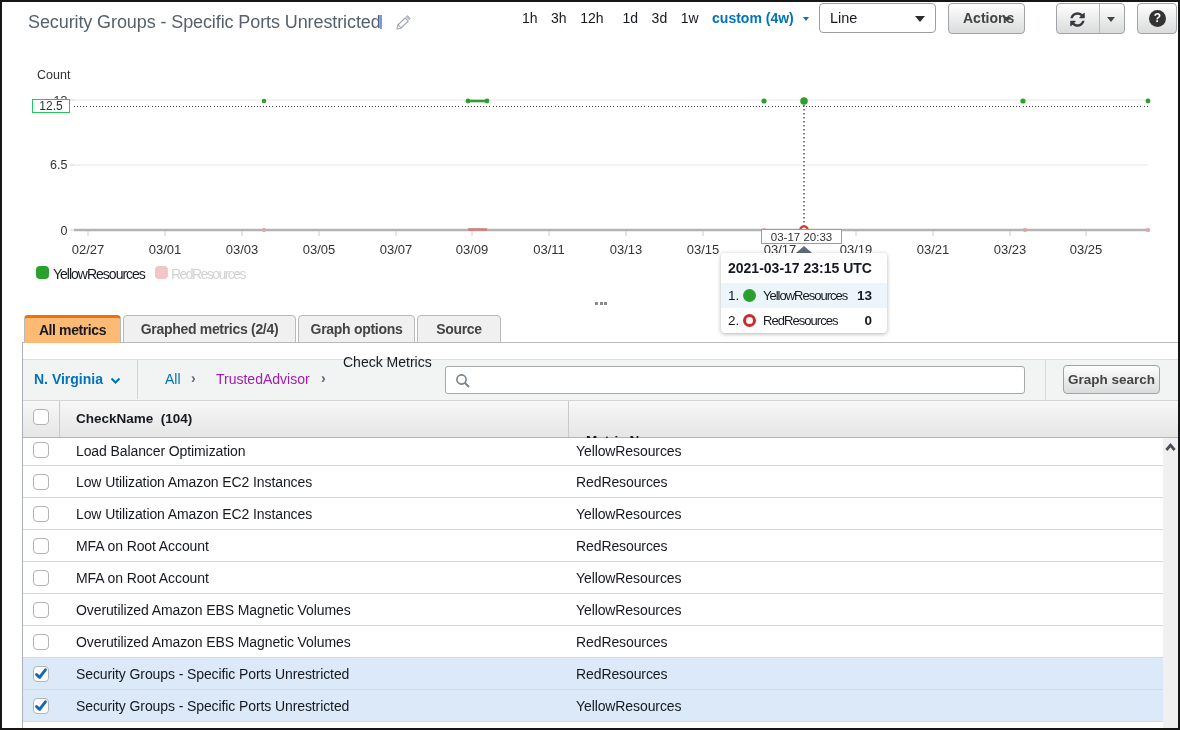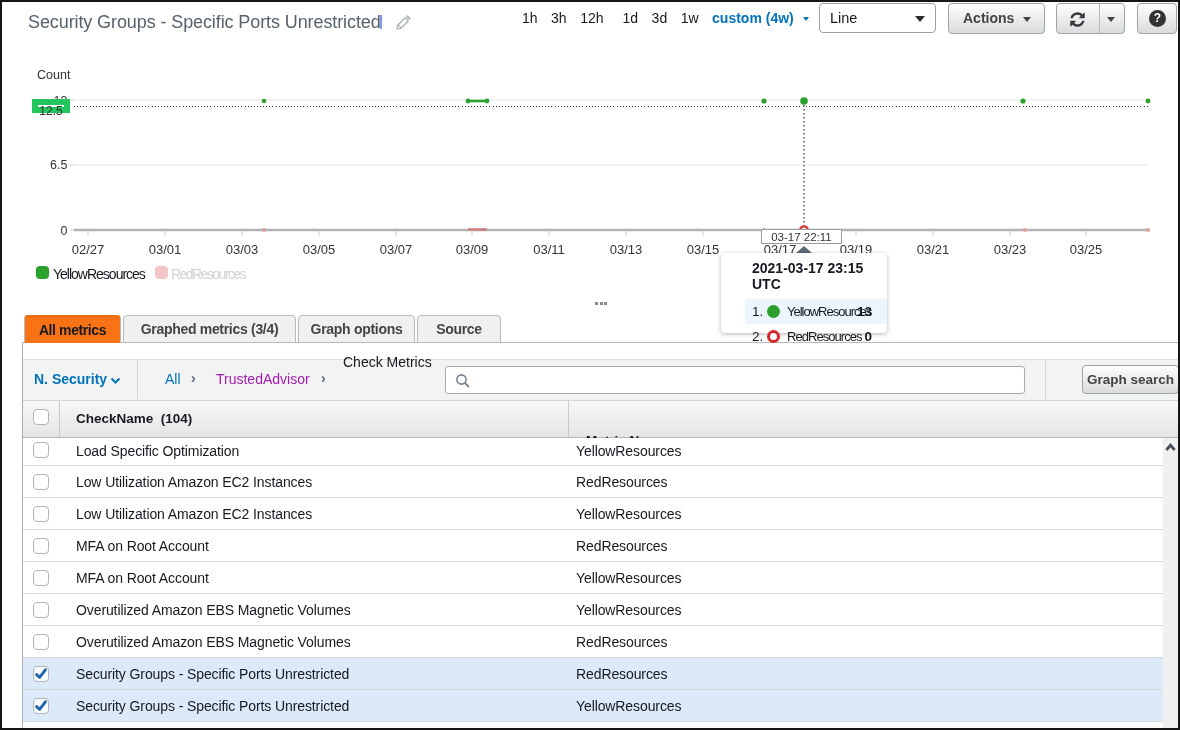--- a/index.html
+++ b/index.html
@@ -26,21 +26,21 @@
   <div class="abs" style="left:522px; top:10px; font-size:14px; color:#16191f;">
     <span style="margin-right:13.5px;">1h</span><span style="margin-right:13.5px;">3h</span><span style="margin-right:19px;">12h</span><span style="margin-right:13.5px;">1d</span><span style="margin-right:13.5px;">3d</span><span style="margin-right:13.5px;">1w</span><span style="color:#0073bb; font-weight:bold;">custom (4w)</span>
     <span style="display:inline-block; width:0; height:0; border-left:3.5px solid transparent; border-right:3.5px solid transparent; border-top:4.5px solid #0d72b8; margin-left:5px; vertical-align:2.5px;"></span>
   </div>
 
   <div class="abs" style="left:819px; top:3px; width:117px; height:30px; background:#fff; border:1px solid #9b9fa3; border-radius:4px;text-align:center;">
     <span class="abs" style="left:10px; top:6px; font-size:14.5px; color:#16191f;">Line</span>
     <span class="abs tri-down" style="right:10px; top:12px; border-left-width:5.5px; border-right-width:5.5px; border-top-width:6px; border-top-color:#2b2b2b;"></span>
   </div>
 
-  <div class="abs btn" style="left:948px; top:3px; width:97px; height:31px;">
+  <div class="abs btn" style="left:948px; top:3px; width:77px; height:31px;">
     <span class="abs" style="left:14px; top:6px; font-size:14px;">Actions</span>
     <span class="abs tri-down" style="right:13px; top:13px; border-left-width:4px; border-right-width:4px; border-top-width:5px;"></span>
   </div>
 
   <div class="abs btn" style="left:1056px; top:3px; width:69px; height:31px;">
     <svg class="abs" style="left:12px; top:7px;" width="17" height="17" viewBox="0 0 1792 1792">
       <path fill="#36393d" d="M1639 1056q0 5-1 7-64 268-268 434.5t-478 166.5q-146 0-282.5-55t-243.5-157l-129 129q-19 19-45 19t-45-19-19-45v-448q0-26 19-45t45-19h448q26 0 45 19t19 45-19 45l-137 137q71 66 161 102t187 36q134 0 250-65t186-179q11-17 53-117 8-23 30-23h192q13 0 22.5 9.5t9.5 22.5zm25-800v448q0 26-19 45t-45 19h-448q-26 0-45-19t-19-45 19-45l138-138q-148-137-349-137-134 0-250 65t-186 179q-11 17-53 117-8 23-30 23h-199q-13 0-22.5-9.5t-9.5-22.5v-7q65-268 270-434.5t480-166.5q146 0 284 55.5t245 156.5l130-129q19-19 45-19t45 19 19 45z"></path>
     </svg>
     <span class="abs" style="left:42px; top:0; width:1px; height:29px; background:#b6babd;"></span>
     <span class="abs tri-down" style="right:9px; top:13px; border-left-width:4px; border-right-width:4px; border-top-width:5px;"></span>
@@ -113,69 +113,69 @@
     <circle cx="468" cy="41" r="2.4" fill="#2ca02c"></circle>
     <circle cx="487" cy="41" r="2.4" fill="#2ca02c"></circle>
     <circle cx="764" cy="41" r="2.6" fill="#2ca02c"></circle>
     <circle cx="1023" cy="41" r="2.6" fill="#2ca02c"></circle>
     <circle cx="1148" cy="41" r="2.4" fill="#2ca02c"></circle>
     <circle cx="804" cy="41" r="3.8" fill="#2ca02c"></circle>
 
     <circle cx="804" cy="170" r="3.7" fill="#fff" stroke="#d23b34" stroke-width="2.3"></circle>
   </svg>
 
-  <div class="abs" style="left:32px; top:99px; width:38px; height:14px; background:#fff; border:6px solid #22c55e; font-size:12px; color:#333; text-align:center; line-height:13px;">12.5</div>
-
-  <div class="abs" style="left:761px; top:229px; width:81px; height:15px; background:#fff; border:1px solid #9b9b9b; font-size:11.5px; color:#333; text-align:center; line-height:14px; z-index:5;">03-17 22:11</div>
+  <div class="abs" style="left:32px; top:99px; width:38px; height:14px; background:#fff; border:1px solid #22c55e; font-size:12px; color:#333; text-align:center; line-height:13px;">12.5</div>
+
+  <div class="abs" style="left:761px; top:229px; width:81px; height:15px; background:#fff; border:1px solid #9b9b9b; font-size:11.5px; color:#333; text-align:center; line-height:14px; z-index:5;">03-17 20:33</div>
 
   <div class="abs" style="left:36px; top:266px; width:13px; height:13px; border-radius:4px; background:#2ca02c;"></div>
   <div class="abs" style="left:53px; top:266px; font-size:14px; letter-spacing:-1px; color:#16191f;">YellowResources</div>
   <div class="abs" style="left:155px; top:266px; width:13px; height:13px; border-radius:4px; background:#f2c5c7;"></div>
   <div class="abs" style="left:171px; top:266px; font-size:14px; letter-spacing:-1.55px; color:#d2d2d2;">RedResources</div>
 
   <div class="abs" style="left:595px; top:302px; width:12px; height:3px; background:repeating-linear-gradient(to right,#8a8a8a 0 3px,transparent 3px 4.5px);"></div>
 
   <div class="abs" style="left:22px; top:342px; width:1156px; height:1px; background:#b9b9b9;"></div>
   <div class="abs" style="left:22px; top:343px; width:1px; height:385px; background:#aab0b5;"></div>
-  <div class="abs" style="left:24px; top:315px; width:97px; height:28px; background:#f97316; border:1px solid #b9b9b9; border-bottom:none; border-top:3px solid #ec7211; border-radius:4px 4px 0 0; z-index:2; font-size:14px; letter-spacing:-0.4px; font-weight:bold; color:#16191f; text-align:center; line-height:24px;">All metrics</div>
-  <div class="abs" style="left:123px; top:315px; width:173px; height:28px; background:#f0f0f0; border:1px solid #b9b9b9; border-radius:4px 4px 0 0; font-size:14px; letter-spacing:-0.3px; font-weight:bold; color:#444; text-align:center; line-height:26px;">Graphed metrics (3/4)</div>
+  <div class="abs" style="left:24px; top:315px; width:97px; height:28px; background:#fdba74; border:1px solid #b9b9b9; border-bottom:none; border-top:3px solid #ec7211; border-radius:4px 4px 0 0; z-index:2; font-size:14px; letter-spacing:-0.4px; font-weight:bold; color:#16191f; text-align:center; line-height:24px;">All metrics</div>
+  <div class="abs" style="left:123px; top:315px; width:173px; height:28px; background:#f0f0f0; border:1px solid #b9b9b9; border-radius:4px 4px 0 0; font-size:14px; letter-spacing:-0.3px; font-weight:bold; color:#444; text-align:center; line-height:26px;">Graphed metrics (2/4)</div>
   <div class="abs" style="left:298px; top:315px; width:117px; height:28px; background:#f0f0f0; border:1px solid #b9b9b9; border-radius:4px 4px 0 0; font-size:14px; letter-spacing:-0.3px; font-weight:bold; color:#444; text-align:center; line-height:26px;">Graph options</div>
   <div class="abs" style="left:417px; top:315px; width:84px; height:28px; background:#f0f0f0; border:1px solid #b9b9b9; border-radius:4px 4px 0 0; font-size:14px; letter-spacing:-0.3px; font-weight:bold; color:#444; text-align:center; line-height:26px;">Source</div>
 
   <div class="abs" style="left:23px; top:359px; width:1155px; height:41px; background:#f2f3f3; border-top:1px solid #dcdddd;"></div>
-  <span class="abs" style="left:34px; top:371px; font-size:14px; font-weight:bold; color:#0073bb;">N. Security</span>
+  <span class="abs" style="left:34px; top:371px; font-size:14px; font-weight:bold; color:#0073bb;">N. Virginia</span>
   <svg class="abs" style="left:110px; top:377px;" width="11" height="8" viewBox="0 0 11 8">
     <polyline points="1.5,1.5 5.5,5.5 9.5,1.5" fill="none" stroke="#0073bb" stroke-width="2"></polyline>
   </svg>
   <span class="abs" style="left:137px; top:360px; width:1px; height:39px; background:#d2d3d3;"></span>
   <span class="abs" style="left:165px; top:371px; font-size:14px; color:#0073bb;">All</span>
   <span class="abs" style="left:191px; top:370px; font-size:14px; font-weight:bold; color:#5f6b7a;">›</span>
   <span class="abs" style="left:216px; top:371px; font-size:14px; color:#a21caf;">TrustedAdvisor</span>
   <span class="abs" style="left:321px; top:370px; font-size:14px; font-weight:bold; color:#5f6b7a;">›</span>
   <span class="abs" style="left:343px; top:354px; font-size:14px; color:#16191f;">Check Metrics</span>
   <div class="abs" style="left:445px; top:366px; width:580px; height:28px; background:#fff; border:1px solid #a9a9a9; border-radius:3px;">
     <svg class="abs" style="left:9px; top:6px;" width="16" height="16" viewBox="0 0 16 16">
       <circle cx="6.5" cy="6.5" r="4.6" fill="none" stroke="#75808a" stroke-width="1.6"></circle>
       <line x1="10" y1="10" x2="14" y2="14" stroke="#75808a" stroke-width="1.8"></line>
     </svg>
   </div>
   <span class="abs" style="left:1045px; top:360px; width:1px; height:40px; background:#d9d9d9;"></span>
-  <div class="abs btn" style="left:1063px; top:365px; width:97px; height:29px; font-size:13.5px; text-align:center; line-height:27px;margin-left:19px;">Graph search</div>
+  <div class="abs btn" style="left:1063px; top:365px; width:97px; height:29px; font-size:13.5px; text-align:center; line-height:27px;">Graph search</div>
 
   <div class="abs" style="left:23px; top:400px; width:1155px; height:38px; background:linear-gradient(to bottom,#f7f7f7,#e5e5e5); border-top:1px solid #d5d5d5; border-bottom:1px solid #b5b5b5;"></div>
   <span class="abs" style="left:33px; top:409px; width:16px; height:16px; background:#fff; border:1px solid #aeb4b9; border-radius:4px;"></span>
   <span class="abs" style="left:59px; top:401px; width:1px; height:36px; background:#c9c9c9;"></span>
   <span class="abs" style="left:76px; top:410.5px; font-size:13.5px; font-weight:bold; color:#16191f;">CheckName&nbsp; (104)</span>
   <span class="abs" style="left:568px; top:401px; width:1px; height:36px; background:#c9c9c9;"></span>
   <span class="abs" style="left:586px; top:410.5px; font-size:13.5px; font-weight:bold; color:#16191f;margin-top:22px;">Metric Name</span>
 
   <div id="rows" class="abs" style="left:23px; top:438px; width:1140px;">
     <div style="position:relative; height:28px; background:#fff; border-bottom:1px solid #d9d9d9;">
       <span class="abs" style="left:10px; top:4px; width:16px; height:16px; background:#fff; border:1px solid #aeb4b9; border-radius:4px;"></span>
-      <span class="abs" style="left:53px; top:4.5px; font-size:14px; letter-spacing:-0.1px; color:#16191f; line-height:16px;">Load Specific Optimization</span>
+      <span class="abs" style="left:53px; top:4.5px; font-size:14px; letter-spacing:-0.1px; color:#16191f; line-height:16px;">Load Balancer Optimization</span>
       <span class="abs" style="left:553px; top:4.5px; font-size:14px; letter-spacing:-0.1px; color:#16191f; line-height:16px;">YellowResources</span>
     </div>
     <div style="position:relative; height:32px; background:#fff; border-bottom:1px solid #d9d9d9;">
       <span class="abs" style="left:10px; top:8.0px; width:16px; height:16px; background:#fff; border:1px solid #aeb4b9; border-radius:4px;"></span>
       <span class="abs" style="left:53px; top:7.5px; font-size:14px; letter-spacing:-0.1px; color:#16191f; line-height:16px;">Low Utilization Amazon EC2 Instances</span>
       <span class="abs" style="left:553px; top:7.5px; font-size:14px; letter-spacing:-0.1px; color:#16191f; line-height:16px;">RedResources</span>
     </div>
     <div style="position:relative; height:32px; background:#fff; border-bottom:1px solid #d9d9d9;">
       <span class="abs" style="left:10px; top:8.0px; width:16px; height:16px; background:#fff; border:1px solid #aeb4b9; border-radius:4px;"></span>
       <span class="abs" style="left:53px; top:7.5px; font-size:14px; letter-spacing:-0.1px; color:#16191f; line-height:16px;">Low Utilization Amazon EC2 Instances</span>
@@ -221,21 +221,21 @@
     </div>
   </div>
 
   <div class="abs" style="left:1163px; top:438px; width:15px; height:290px; background:#f0f0f0;">
     <svg class="abs" style="left:2px; top:5px;" width="11" height="9" viewBox="0 0 11 9">
       <polyline points="1.4,7 5.5,2.2 9.6,7" fill="none" stroke="#474f58" stroke-width="2.8"></polyline>
     </svg>
   </div>
 
   <div class="abs" style="left:796px; top:246px; width:0; height:0; border-left:8px solid transparent; border-right:8px solid transparent; border-bottom:7px solid #5f6b7a; z-index:6;"></div>
-  <div class="abs" style="left:721px; top:253px; width:166px; height:80px; background:#fff; border-radius:4px; box-shadow:0 1px 4px rgba(0,0,0,0.3); z-index:7;padding-left:24px;">
+  <div class="abs" style="left:721px; top:253px; width:166px; height:80px; background:#fff; border-radius:4px; box-shadow:0 1px 4px rgba(0,0,0,0.3); z-index:7;">
     <div style="padding:7px 0 0 7px; font-size:14px; font-weight:bold; color:#16191f;">2021-03-17 23:15 UTC</div>
     <div style="margin-top:7px; height:25px; background:#ecf5fc; position:relative;">
       <span class="abs" style="left:7px; top:5px; font-size:13.5px; color:#16191f;">1.</span>
       <span class="abs" style="left:22px; top:6px; width:13px; height:13px; border-radius:50%; background:#2ca02c;"></span>
       <span class="abs" style="left:42px; top:5px; font-size:13px; letter-spacing:-1px; color:#16191f;">YellowResources</span>
       <span class="abs" style="right:15px; top:5px; font-size:13.5px; font-weight:bold; color:#16191f;">13</span>
     </div>
     <div style="height:25px; position:relative;">
       <span class="abs" style="left:7px; top:5px; font-size:13.5px; color:#16191f;">2.</span>
       <span class="abs" style="left:22px; top:6px; width:13px; height:13px; border-radius:50%; background:#fff; border:3px solid #d62728;"></span>

